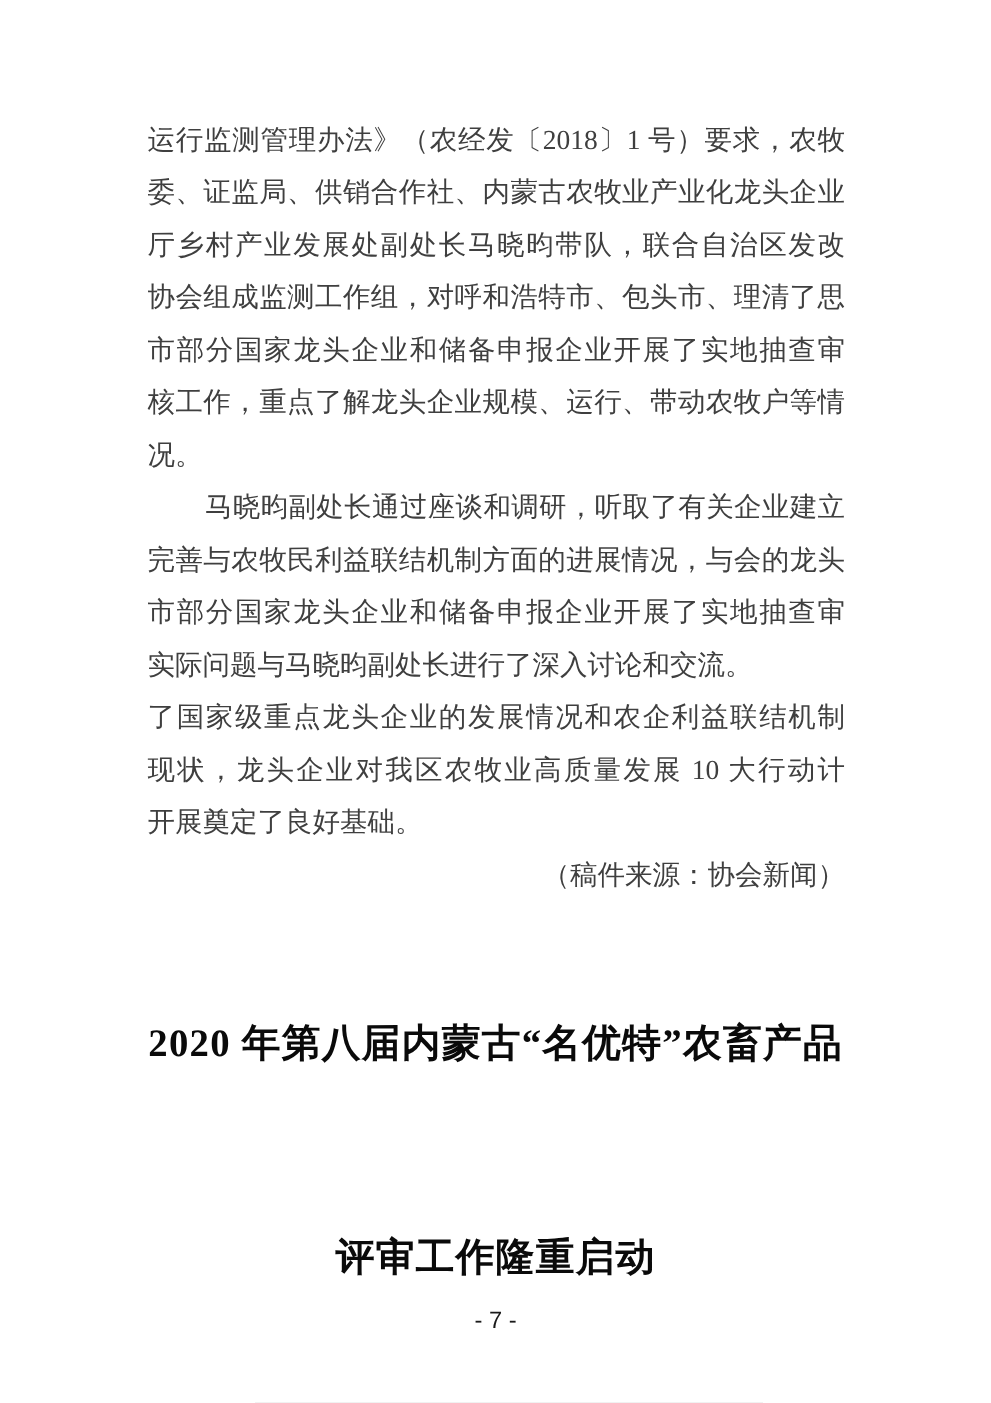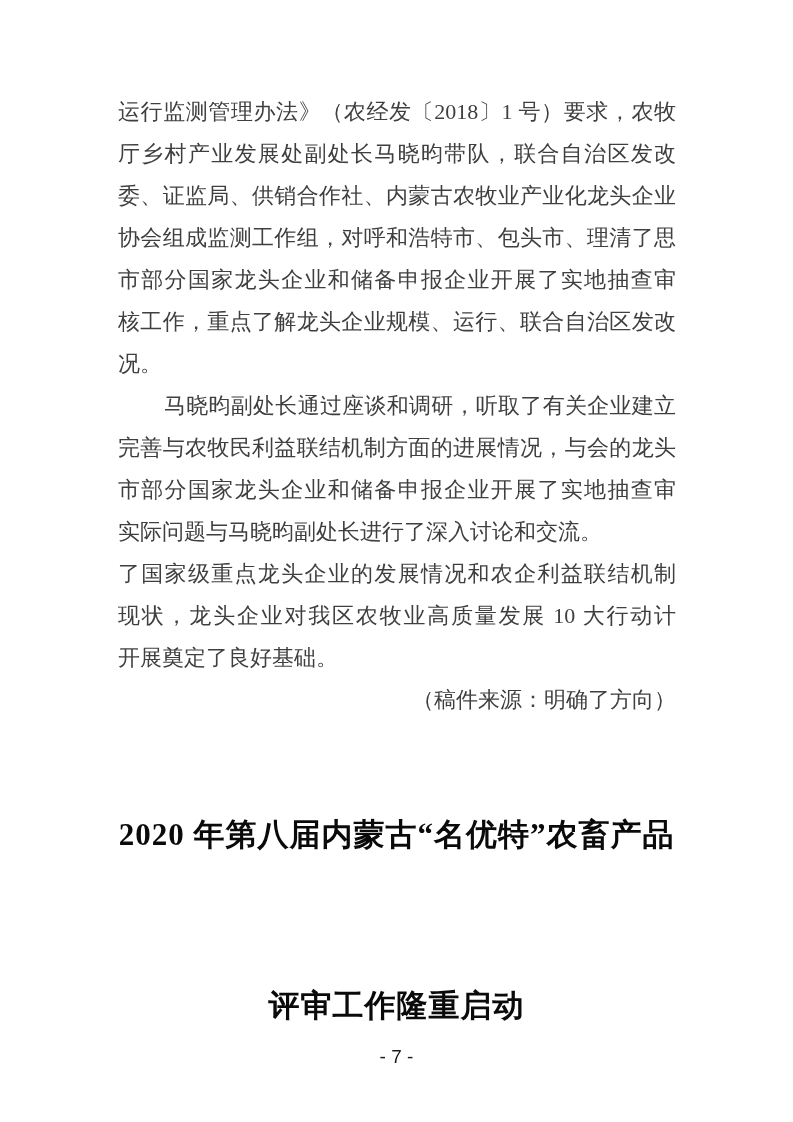--- a/index.html
+++ b/index.html
@@ -67,34 +67,34 @@
     font-family: "Liberation Sans", sans-serif;
   }
 </style>
 </head>
 <body>
 
 <div class="page">
 
   <div class="body-text">
     <div class="line">运行监测管理办法》（农经发〔2018〕1 号）要求，农牧</div>
+    <div class="line">委、证监局、供销合作社、内蒙古农牧业产业化龙头企业</div>
     <div class="line">厅乡村产业发展处副处长马晓昀带队，联合自治区发改</div>
-    <div class="line">委、证监局、供销合作社、内蒙古农牧业产业化龙头企业</div>
     <div class="line">协会组成监测工作组，对呼和浩特市、包头市、理清了思路</div>
     <div class="line">市部分国家龙头企业和储备申报企业开展了实地抽查审</div>
-    <div class="line">核工作，重点了解龙头企业规模、运行、联合自治区发改</div>
+    <div class="line">核工作，重点了解龙头企业规模、运行、带动农牧户等情</div>
     <div class="line end">况。</div>
     <div class="line indent">马晓昀副处长通过座谈和调研，听取了有关企业建立</div>
     <div class="line">完善与农牧民利益联结机制方面的进展情况，与会的龙头</div>
     <div class="line">市部分国家龙头企业和储备申报企业开展了实地抽查审</div>
     <div class="line end">实际问题与马晓昀副处长进行了深入讨论和交流。</div>
     <div class="line">了国家级重点龙头企业的发展情况和农企利益联结机制</div>
     <div class="line">现状，龙头企业对我区农牧业高质量发展 10 大行动计划、</div>
     <div class="line end">开展奠定了良好基础。</div>
-    <div class="source-line">（稿件来源：明确了方向）</div>
+    <div class="source-line">（稿件来源：协会新闻）</div>
   </div>
 
   <div class="heading-line first">2020 年第八届内蒙古“名优特”农畜产品</div>
   <div class="heading-line second">评审工作隆重启动</div>
 
   <div class="page-number">- 7 -</div>
 
 </div>
 
 </body></html>

